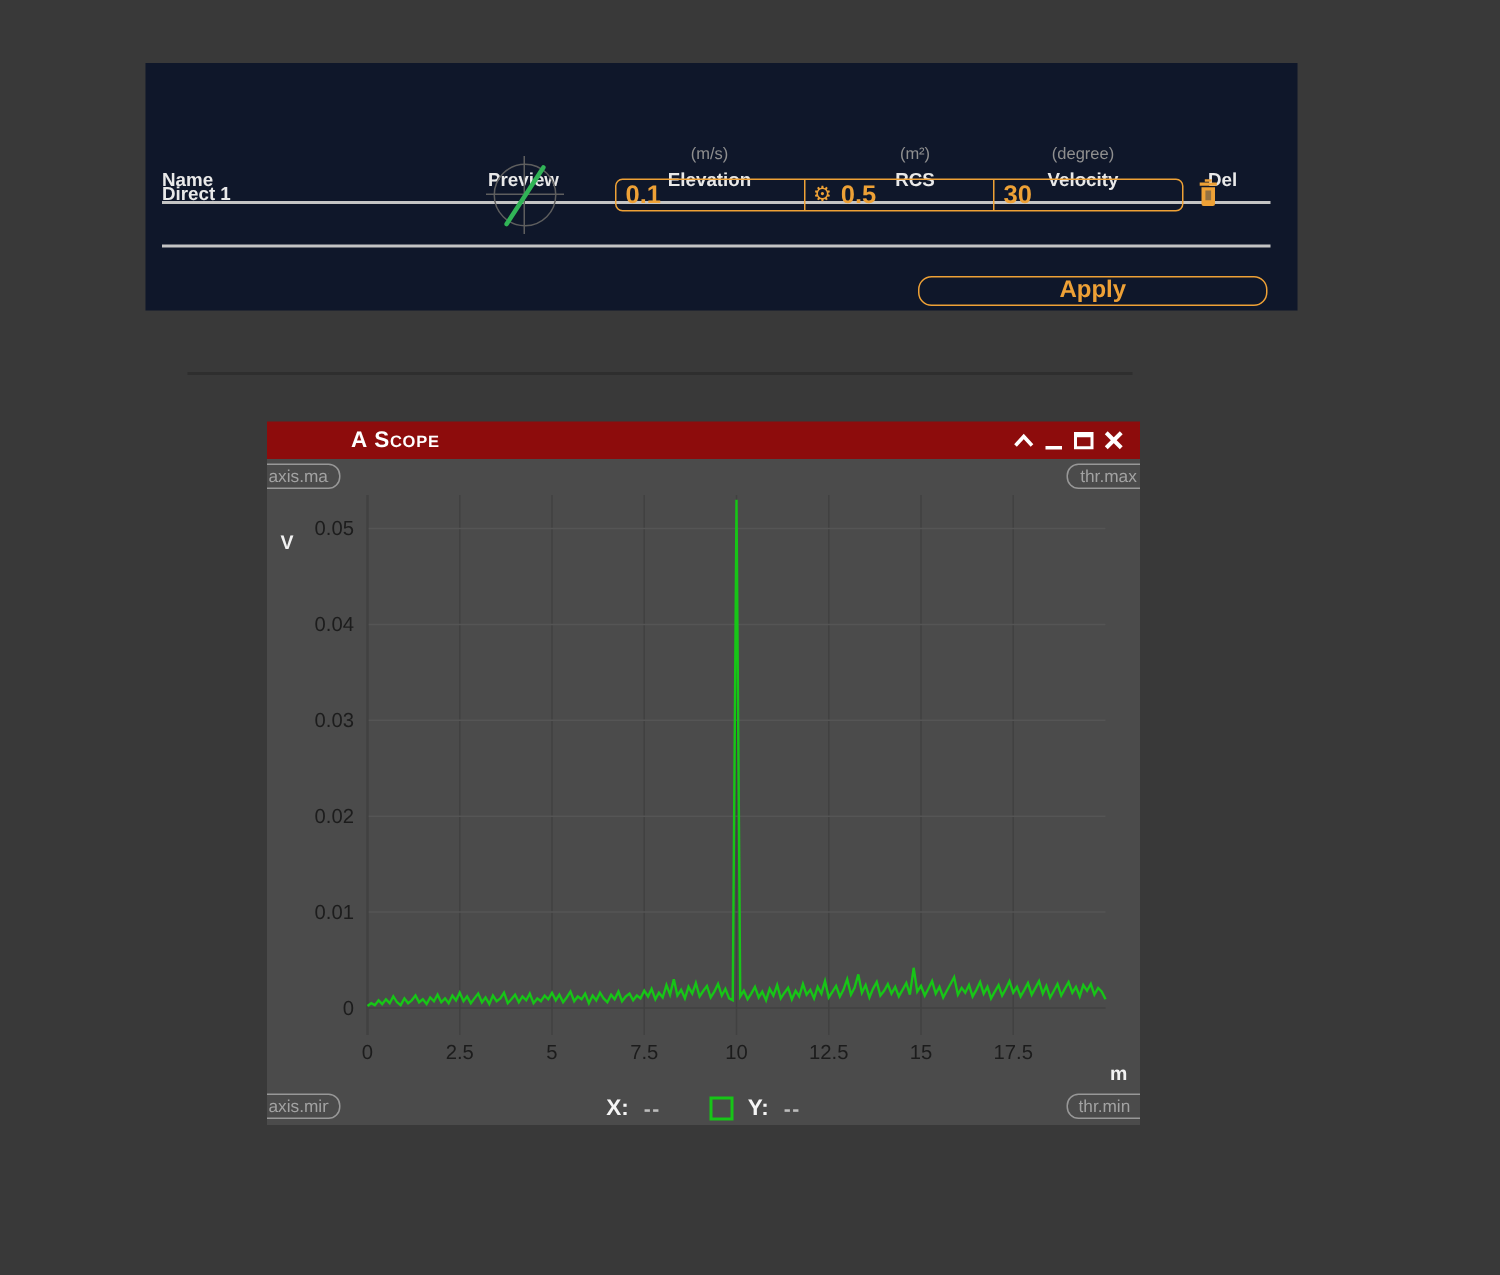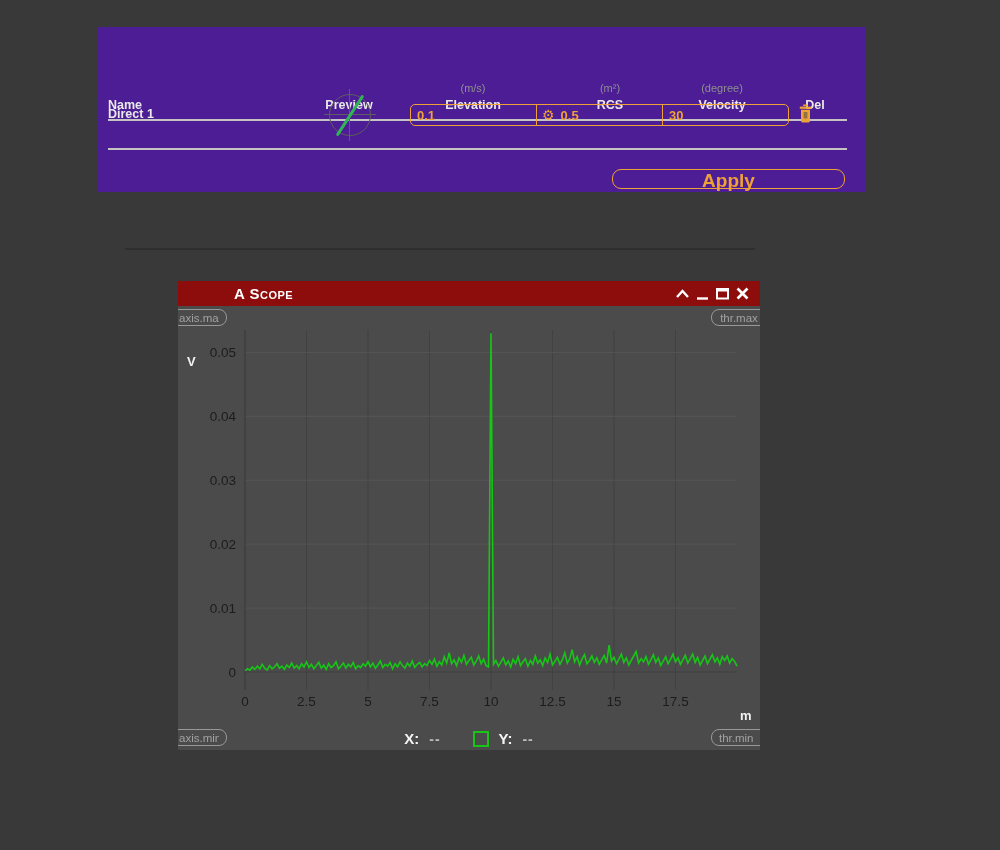--- a/index.html
+++ b/index.html
@@ -1,48 +1,48 @@
 <!DOCTYPE html>
 <html><head>
 <meta charset="utf-8">
 <style>
   * { margin:0; padding:0; box-sizing:border-box; }
   html,body { width:1000px; height:850px; background:#393939; overflow:hidden;
               font-family:"Liberation Sans", sans-serif; }
 
   
-  .panel { position:absolute; left:97px; top:27px; width:768px; height:165px; background:#4c1d95; }
+  .panel { position:absolute; left:97px; top:42px; width:768px; height:165px; background:#0f172a; }
   .hdr-unit { position:absolute; top:55px; transform:translateX(-50%); font-size:11px; color:#8f8f8f; }
   .hdr-label { position:absolute; top:71px; font-size:12.5px; font-weight:bold; color:#e9e9e9; }
   .hdr-center { transform:translateX(-50%); }
   .hline { position:absolute; left:11px; width:739px; height:2px; background:#c4c4c4; }
   .row-name { position:absolute; left:11px; top:80px; font-size:12.5px; font-weight:bold; color:#e9e9e9;text-align:center; }
 
   .preview { position:absolute; left:225px; top:60px; width:56px; height:56px; }
   .preview .circle { position:absolute; left:7px; top:7px; width:42px; height:42px;
                      border:1px solid #5e5e5e; border-radius:50%; }
   .preview .ch-h { position:absolute; left:2px; top:27px; width:52px; height:1px; background:#5e5e5e; }
   .preview .ch-v { position:absolute; left:27px; top:2px; width:1px; height:52px; background:#5e5e5e; }
   .preview .dir { position:absolute; left:4px; top:27px; width:48px; height:3px;
                   background:#31b457; border-radius:2px; transform:rotate(-57deg); }
 
   .inputs-group { position:absolute; left:313px; top:77px; width:379px; height:22px; display:flex;
                   border:1.5px solid #eea136; border-radius:5px; overflow:hidden; }
   .inputs-group .cell { display:flex; align-items:center; height:100%; }
   .inputs-group .cell + .cell { border-left:1.5px solid #eea136; }
   .cell input { flex:1; min-width:0; background:transparent; border:none; outline:none;
-                color:#eea136; font-size:13px; font-weight:600; padding:0 6px;
+                color:#eea136; font-size:17px; font-weight:600; padding:0 6px;
                 font-family:"Liberation Sans", sans-serif; }
   .gear { color:#eea136; font-size:14px; line-height:1; margin-left:5px;
           font-family:"DejaVu Sans", sans-serif; cursor:pointer; }
   .trash-btn { position:absolute; left:699px; top:77px; width:18px; height:21px;
                background:none; border:none; cursor:pointer; }
   .apply-btn { position:absolute; left:515px; top:142px; width:233px; height:20px;
                background:transparent; border:1.5px solid #eea136; border-radius:9px;
-               color:#eea136; font-size:19px; font-weight:bold; cursor:pointer;
+               color:#eea136; font-size:16px; font-weight:bold; cursor:pointer;
                font-family:"Liberation Sans", sans-serif; }
 
   .divider { position:absolute; left:125px; top:248px; width:630px; height:2px; background:#2e2e2e; }
 
   
   .scope { position:absolute; left:178px; top:281px; width:582px; height:469px; }
   .titlebar { height:25px; background:#8d0c0c; display:flex; align-items:center; padding:0 8px; cursor:move; }
   .titlebar .title { color:#ffffff; font-size:15px; font-weight:bold; font-variant:small-caps;
                      letter-spacing:0.5px; flex:1;margin-left:48px; }
   .win-btn { background:none; border:none; width:20px; height:20px; padding:1px; cursor:pointer;

